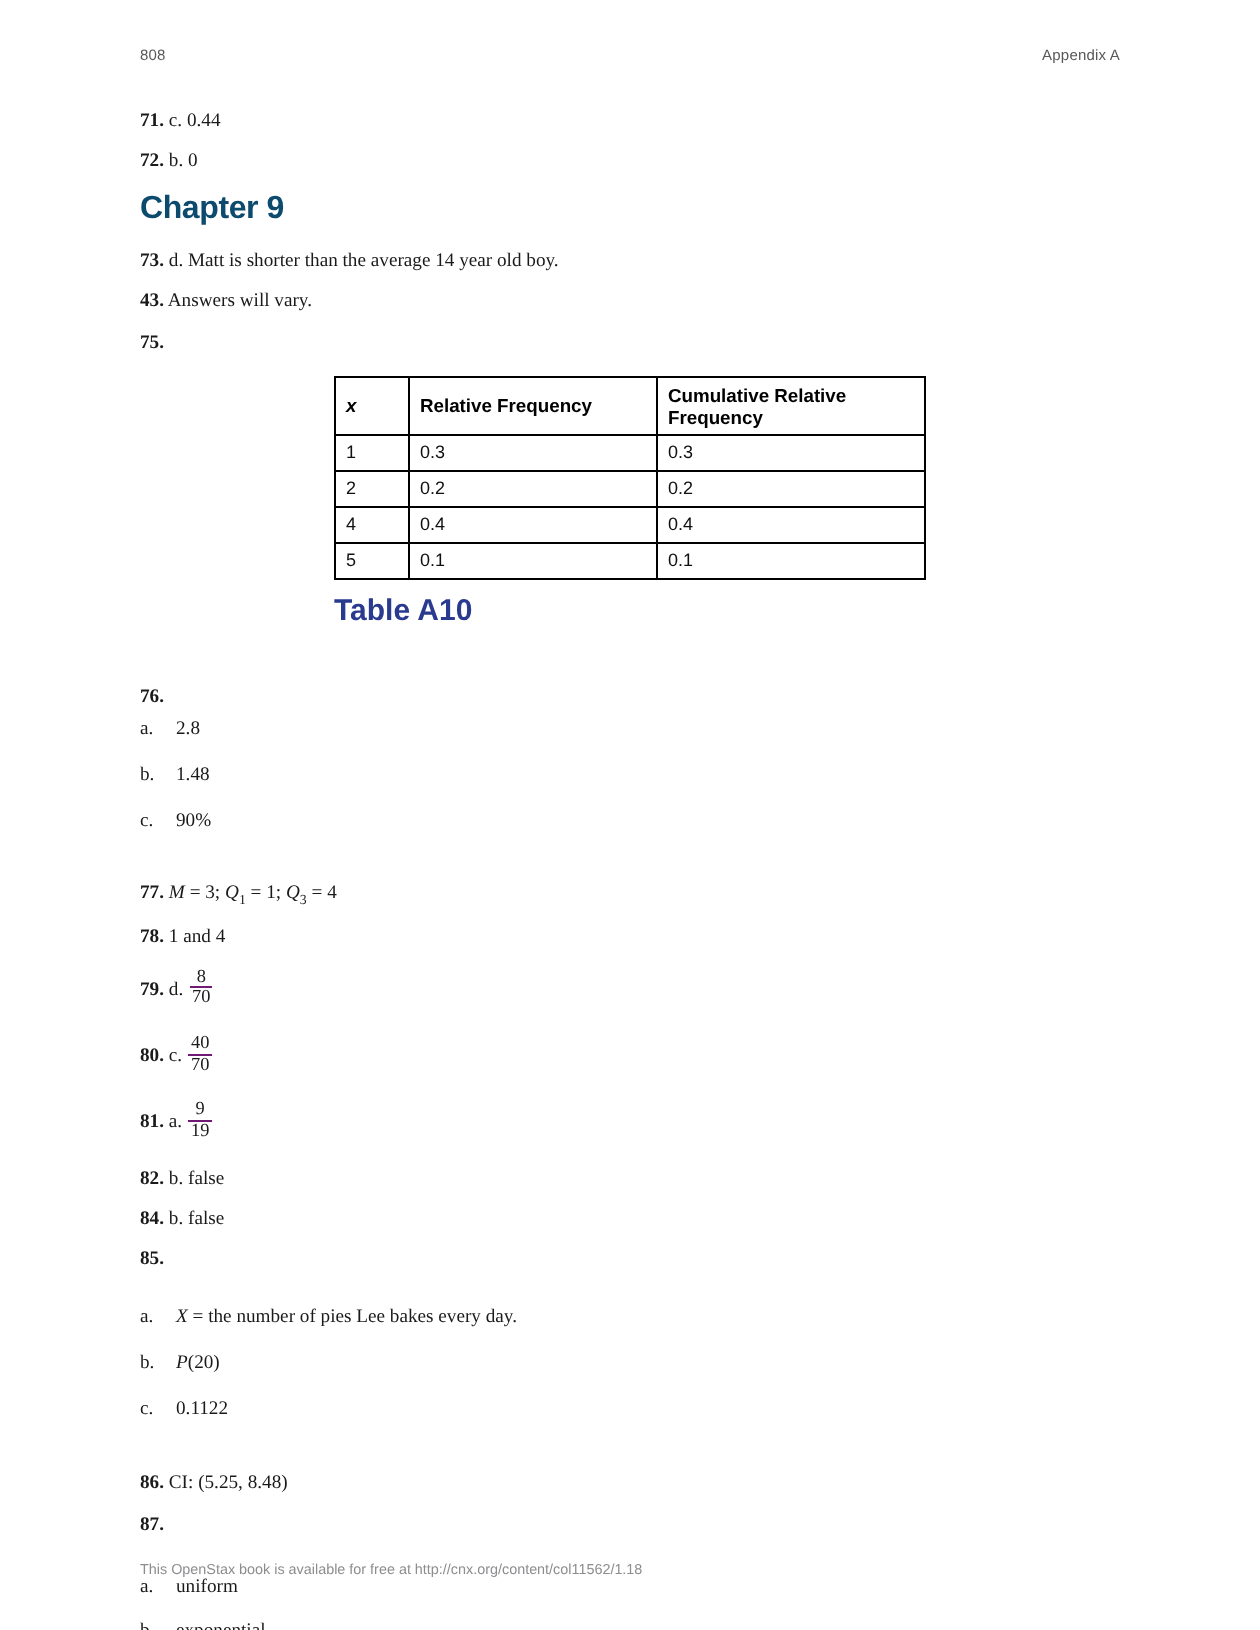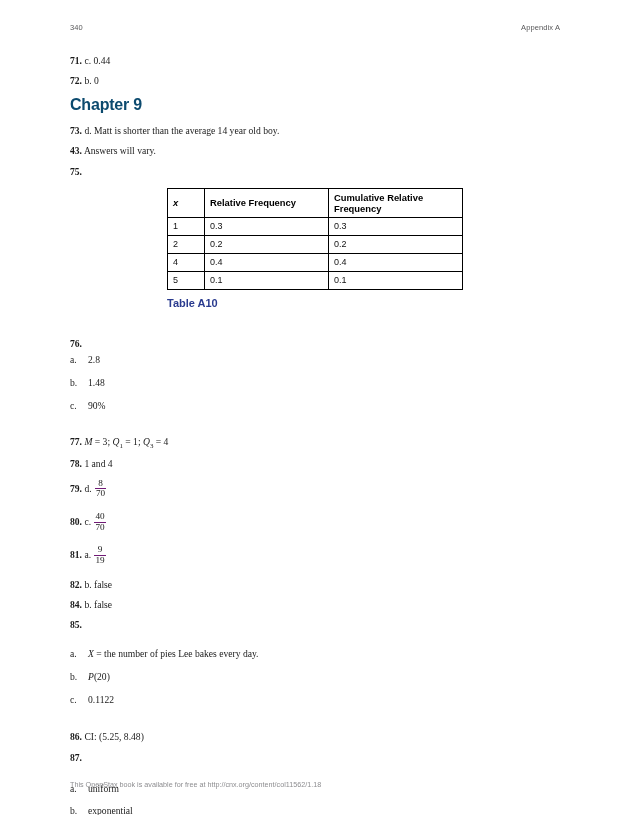--- a/index.html
+++ b/index.html
@@ -116,21 +116,21 @@
     font-family: "Liberation Sans", sans-serif;
     font-size: 9px;
     color: #111;
   }
   table.freq th.c-x, table.freq td.c-x { width: 26px; }
   table.freq th.c-rel, table.freq td.c-rel { width: 113px; }
   table.freq th.c-x { font-style: italic; }
 
   .table-caption {
     font-family: "Liberation Sans", sans-serif;
-    font-size: 11px;
+    font-size: 15px;
     font-weight: bold;
     color: #2a3b8f;
     margin: 7px 0 0 0;
   }
 
   
   .mvar { font-style: italic; }
   .frac {
     display: inline-block;
     vertical-align: -0.48em;
@@ -162,21 +162,21 @@
     font-size: 7.2px;
     color: #8d8d90;
     text-align: left;
   }
 </style>
 </head>
 <body>
 
 <div class="page">
 
-  <div class="runhead left">340</div>
+  <div class="runhead left">808</div>
   <div class="runhead right">Appendix A</div>
 
   <div class="content">
 
     <p class="ans">
       <span class="num">71.</span>
       <span class="body">c. 0.44</span>
     </p>
 
     <p class="ans">

